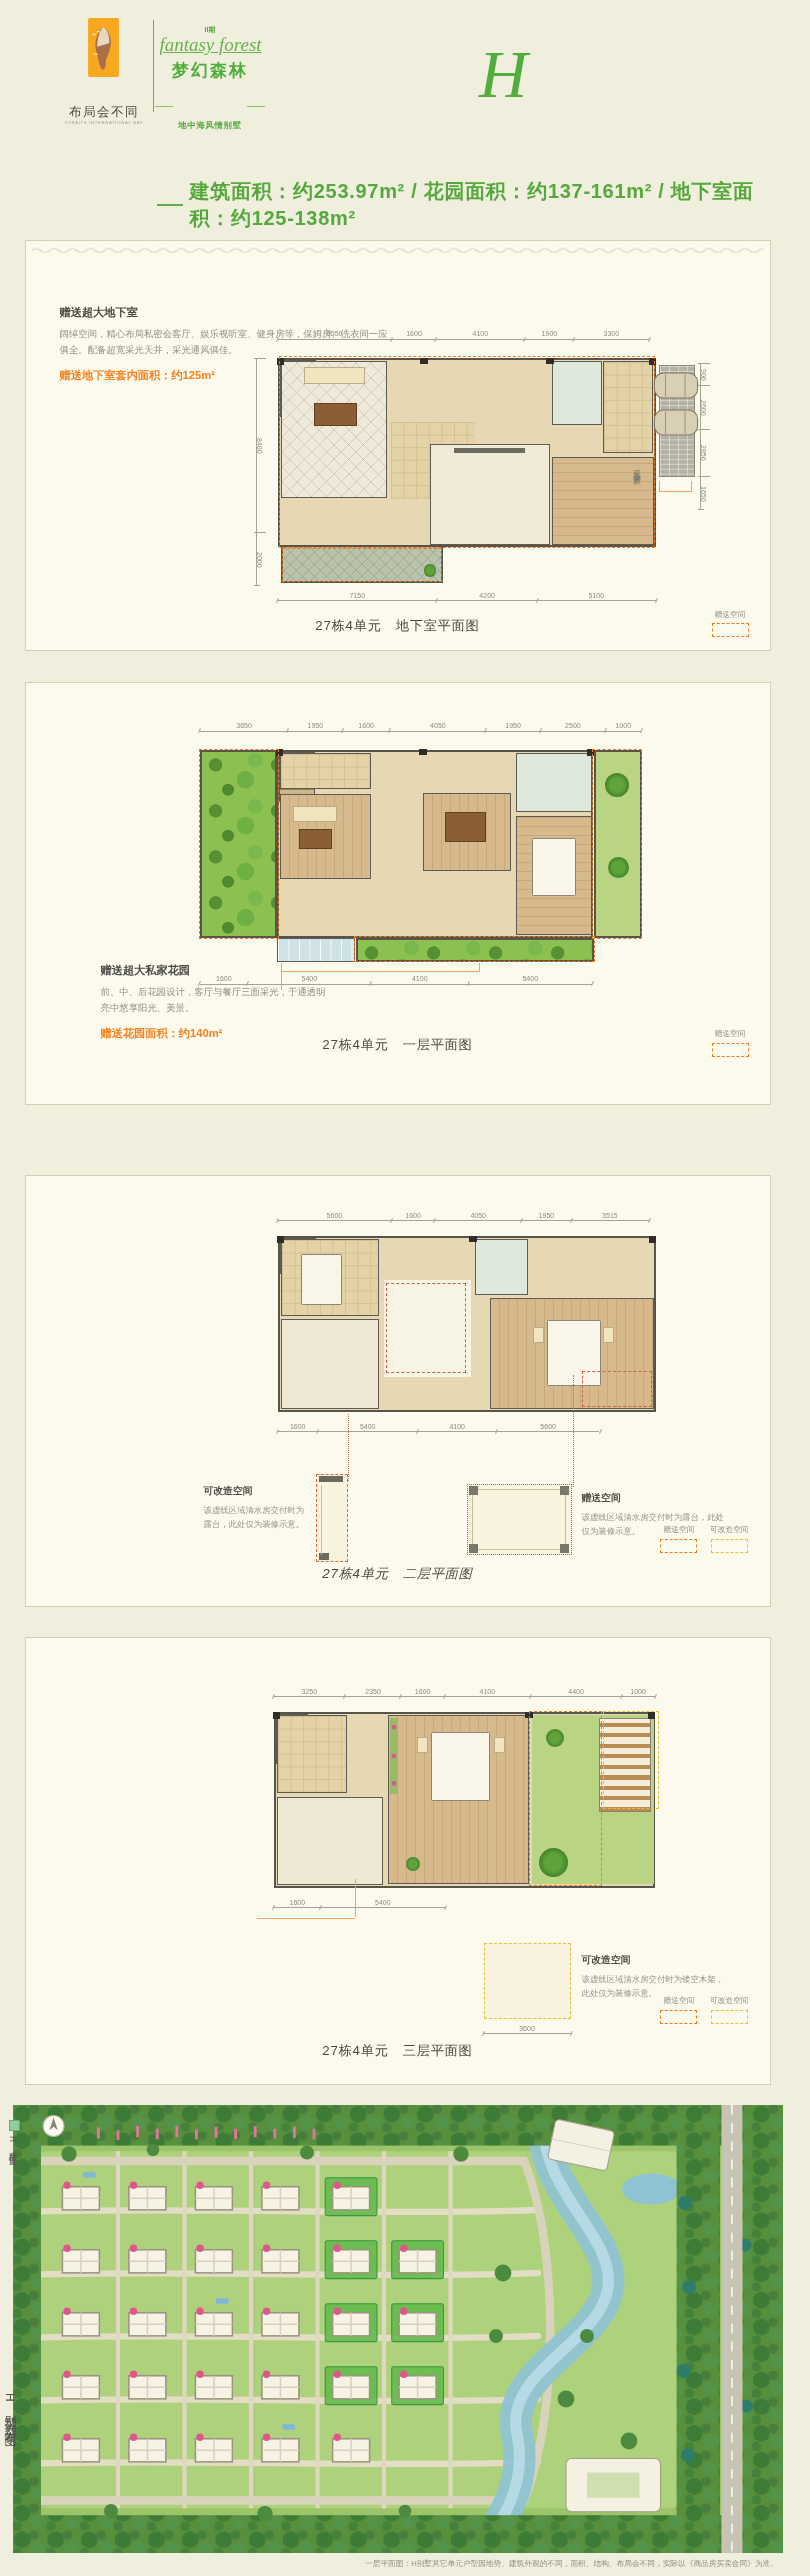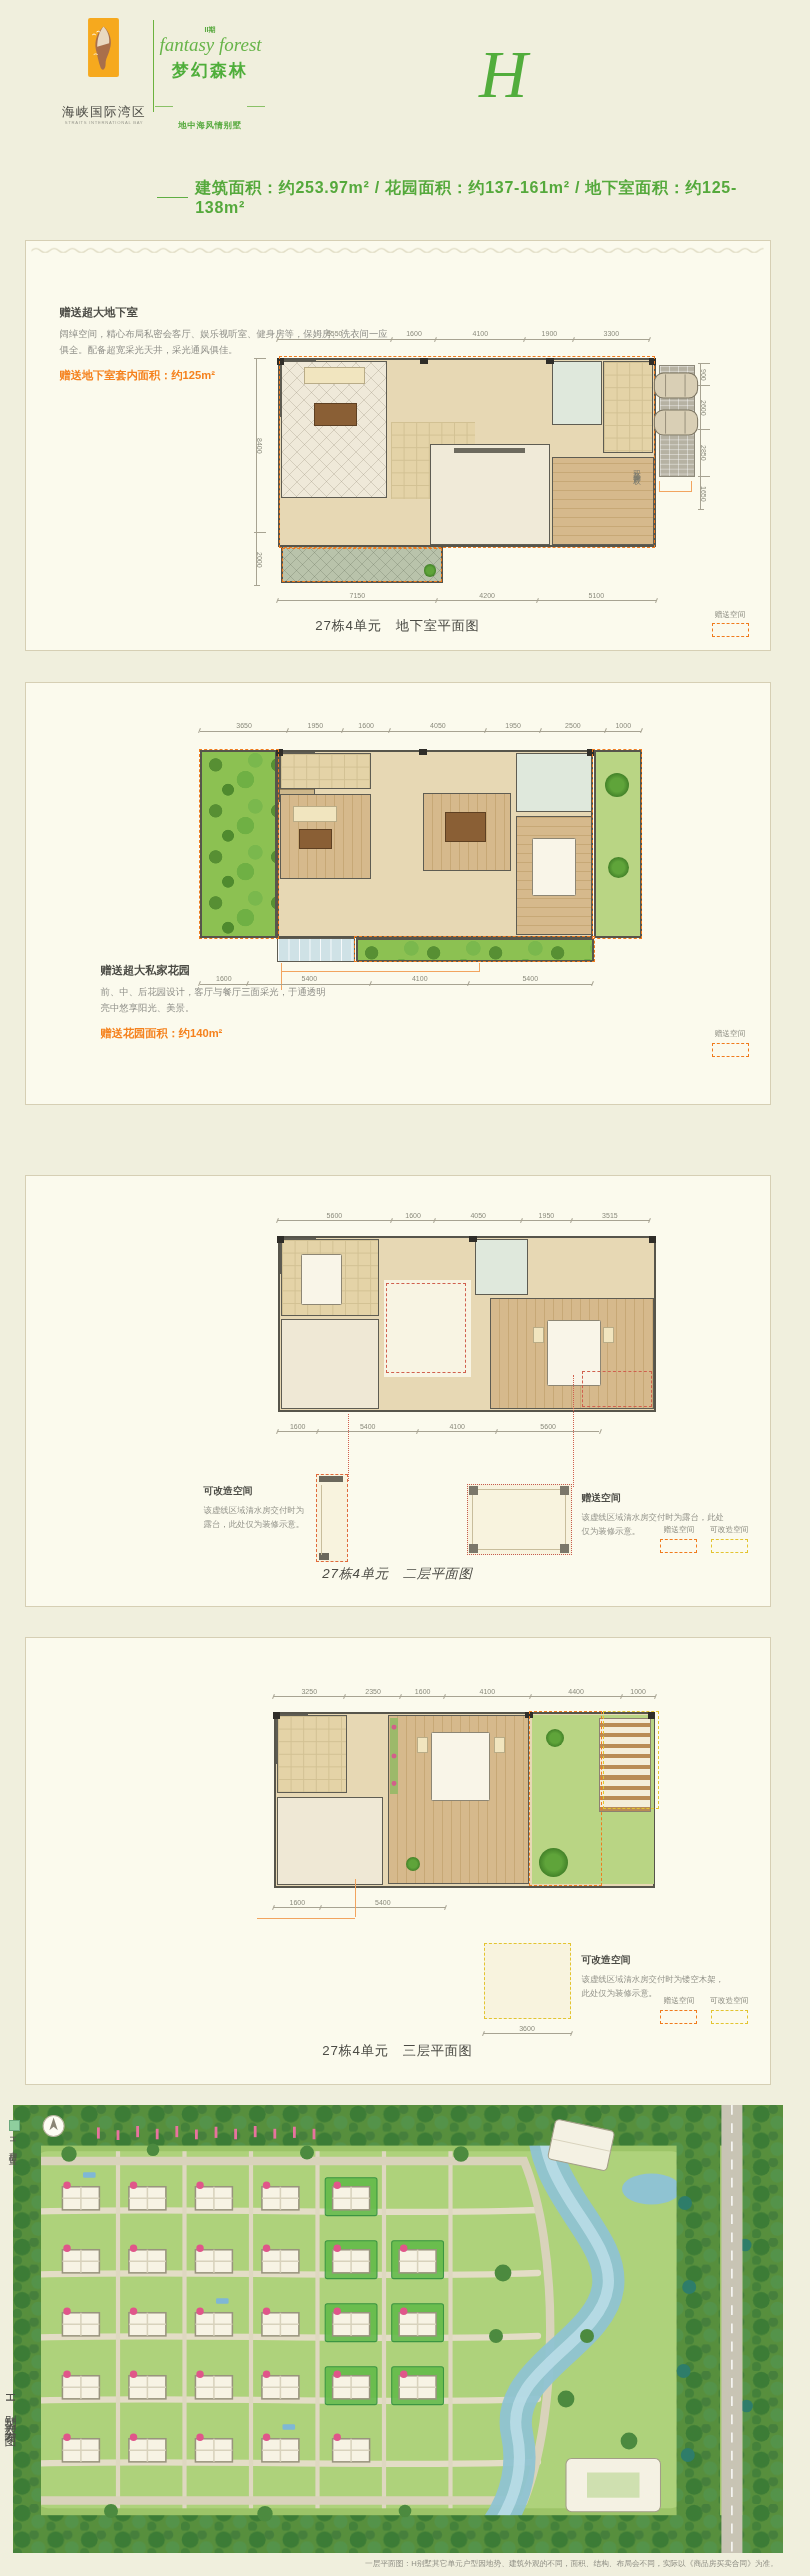--- a/index.html
+++ b/index.html
@@ -9,34 +9,34 @@
   .abs{position:absolute;}
 
   
   .logo-mark{left:88px;top:18px;width:31px;height:59px;}
   .logo-cn{left:59px;top:104px;width:90px;text-align:center;font-family:"Liberation Serif",serif;
            font-size:12.6px;color:#4a4a44;letter-spacing:1.4px;}
   .logo-en{left:59px;top:120px;width:90px;text-align:center;font-size:4.2px;color:#9b9b90;letter-spacing:0.7px;}
   .v-divider{left:153px;top:19.6px;width:0.7px;height:92px;background:#6cb23e;}
   .phase{left:161px;top:25px;width:98px;text-align:center;font-size:7px;font-weight:bold;color:#58a93e;}
   .script-name{left:153px;top:34px;width:115px;text-align:center;font-family:"Liberation Serif",serif;
-               font-style:italic;font-size:19px;color:#67b449;}
+               font-style:italic;font-size:19px;color:#67b449;text-decoration:underline;}
   .project-cn{left:161px;top:59px;width:98px;text-align:center;font-size:17px;font-weight:bold;
               color:#4fae3b;letter-spacing:2.1px;}
   .tagline-row{left:140px;top:81px;width:140px;display:flex;align-items:center;justify-content:center;gap:4.9px;}
   .tagline-row .dashline{width:18px;height:0.7px;background:#8ac167;}
   .tagline-txt{font-size:8.4px;font-weight:bold;color:#57aa3f;letter-spacing:0.7px;margin-top:39px;}
   .unit-letter{left:479px;top:41px;font-family:"Liberation Serif",serif;font-style:italic;
                font-size:67px;line-height:1;color:#52ad3c;}
 
   .main-title{left:265px;top:136px;width:466px;text-align:center;font-family:"Liberation Serif",serif;
               font-size:26px;color:#3fa332;letter-spacing:0.7px;}
   .subtitle-row{left:157px;top:178px;width:616px;display:flex;align-items:center;gap:7px;}
   .subtitle-row .dashline{width:32px;height:1.4px;background:#5fae43;}
-  .subtitle-txt{font-size:16px;font-weight:bold;color:#55a93c;letter-spacing:0.7px;}
+  .subtitle-txt{font-size:20px;font-weight:bold;color:#55a93c;letter-spacing:0.7px;}
 
   
   .section{position:absolute;left:24.5px;width:744px;background:#fbfaed;border:0.7px solid #d6cfb4;}
   .sec1{top:240px;height:409px;}
   .sec2{top:682px;height:421px;}
   .sec3{top:1175px;height:430px;}
   .sec4{top:1637px;height:446px;}
   .wave{position:absolute;top:3.5px;left:5.6px;}
 
   .note{position:absolute;}
@@ -119,21 +119,21 @@
 
   <div class="abs logo-mark">
     <svg width="31" height="59" viewBox="0 0 44 84">
       <rect width="44" height="84" rx="3" fill="#f6a91e"></rect>
       <path d="M22 12 C31 19 35 33 31 44 C29 53 25 57 25 65 C25 72 21 77 18 71 C15 63 13 52 11 44 C9 33 13 20 22 12 Z" fill="#a96f4b"></path>
       <path d="M22 12 C28 18 31 27 30 36 L13 41 C13 30 16 19 22 12 Z" fill="#e9d8c1"></path>
       <path d="M6 24 q2.5 -2.5 5 0 M12 20 q2.5 -2.5 5 0" stroke="#ffffff" stroke-width="1.3" fill="none"></path>
       <path d="M8 52 q3 -2 6 0" stroke="#ffffff" stroke-width="1" fill="none"></path>
     </svg>
   </div>
-  <div class="abs logo-cn">海峡国际湾区</div>
+  <div class="abs logo-cn">布局会不同</div>
   <div class="abs logo-en">STRAITS INTERNATIONAL BAY</div>
   <div class="abs v-divider"></div>
   <div class="abs phase">II期</div>
   <div class="abs script-name">fantasy forest</div>
   <div class="abs project-cn">梦幻森林</div>
   <div class="abs tagline-row">
     <span class="dashline"></span>
     <span class="tagline-txt">地中海风情别墅</span>
     <span class="dashline"></span>
   </div>
@@ -289,20 +289,21 @@
           <span class="dim" style="flex-grow: 5400;">5400</span>
         </div>
     </div>
 
     <div class="note" style="left:75px;top:280px;width:231px;">
       <div class="note-title">赠送超大私家花园</div>
       <div class="note-body">前、中、后花园设计，客厅与餐厅三面采光，于通透明亮中悠享阳光、美景。</div>
       <div class="note-hl">赠送花园面积：约140m²</div>
     </div>
 
+    <div class="caption" style="top:353px;">27栋4单元　一层平面图</div>
     <div class="legend" style="right:21px;top:346px;">
 
     <div class="lg">
         <div class="lg-label">赠送空间</div>
         <div class="lg-box" style="border-color: rgb(240, 123, 29);"></div>
       </div>
       </div>
   </div>
 
   <div class="section sec3">

